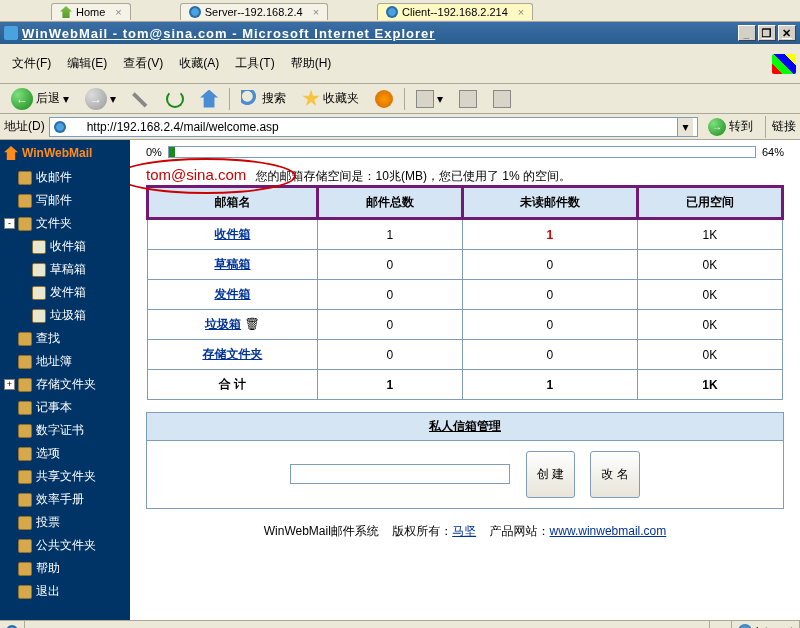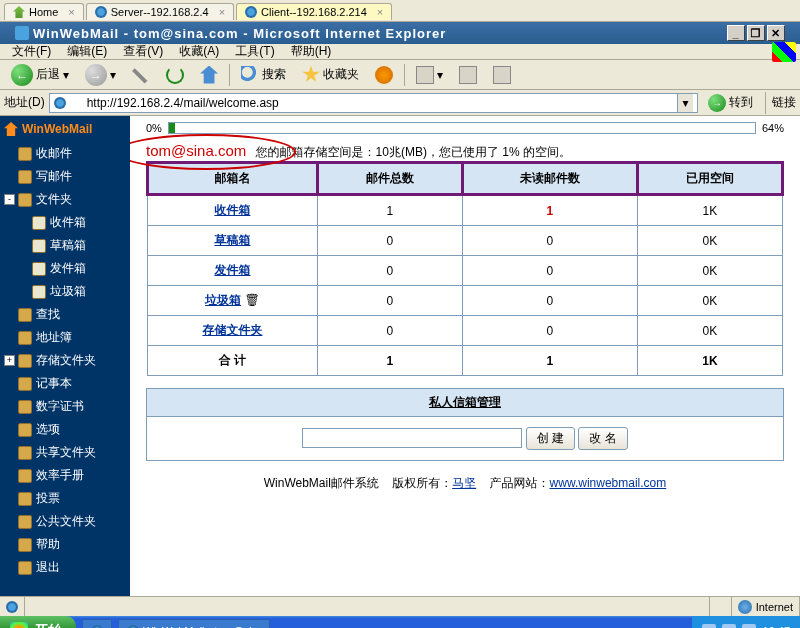--- a/index.html
+++ b/index.html
@@ -1,34 +1,34 @@
 <!DOCTYPE html>
 <html><head>
 <meta charset="utf-8">
 <style>
 *{margin:0;padding:0;box-sizing:border-box;font-family:"Microsoft YaHei",Arial,sans-serif;}
 body{background:#ece9d8;font-size:12px;overflow:hidden;}
 
 
 .top-tabs{background:#ece9d8;height:22px;display:flex;align-items:center;border-bottom:1px solid #aca899;padding:2px 4px 0;}
-.tab{background:#f5f3e8;border:1px solid #aca899;border-bottom:none;padding:2px 8px;margin-right:2px;display:flex;align-items:flex-start;gap:4px;border-radius:3px 3px 0 0;font-size:11px;}
+.tab{background:#f5f3e8;border:1px solid #aca899;border-bottom:none;padding:2px 8px;margin-right:2px;display:flex;align-items:flex-start;gap:4px;border-radius:3px 3px 0 0;font-size:11px;margin-left:47px;}
 .tab.active{background:#fef9c3;}
 .tab .x{color:#888;margin-left:6px;}
 .tab-icon{width:12px;height:12px;display:inline-block;}
 .home-icon{background:linear-gradient(#7bc142,#5a9830);clip-path:polygon(50% 0,100% 45%,80% 45%,80% 100%,20% 100%,20% 45%,0 45%);}
 .ie-icon{background:radial-gradient(circle,#4aa3df 40%,#2a6dab 50%);border-radius:50%;}
 
 
-.ie-title{background:linear-gradient(#3a6ea5,#2a5d8f);color:#fff;height:22px;display:flex;align-items:center;padding:0 15px;font-family:"Courier New",monospace;font-weight:bold;font-size:13px;letter-spacing:1px;}
+.ie-title{background:linear-gradient(#3a6ea5,#2a5d8f);color:#fff;height:22px;display:flex;align-items:center;padding:0 4px;font-family:"Courier New",monospace;font-weight:bold;font-size:13px;letter-spacing:1px;text-decoration:underline;}
 .ie-title .sp{flex:1;}
 .ie-title .winbtn{width:18px;height:16px;background:#d4d0c8;border:1px solid #fff;border-right-color:#404040;border-bottom-color:#404040;margin-left:2px;display:flex;align-items:center;justify-content:center;color:#000;font-family:Arial;font-size:11px;font-weight:bold;}
 .ie-title-icon{width:14px;height:14px;background:#4aa3df;border-radius:2px;margin-right:4px;}
 
 
-.menubar{background:#ece9d8;height:16px;display:flex;align-items:center;padding:0 4px;border-bottom:1px solid #aca899;}
+.menubar{background:#ece9d8;height:40px;display:flex;align-items:center;padding:0 4px;border-bottom:1px solid #aca899;}
 .menubar .mi{padding:2px 8px;font-size:12px;}
 .menubar .flag{margin-left:auto;width:24px;height:20px;background:linear-gradient(45deg,#f00 25%,#0f0 25% 50%,#00f 50% 75%,#ff0 75%);border-radius:2px;}
 
 
 .toolbar{background:#ece9d8;height:30px;display:flex;align-items:center;padding:0 4px;border-bottom:1px solid #aca899;gap:2px;}
 .tbtn{display:flex;align-items:center;gap:3px;padding:2px 6px;border:1px solid transparent;border-radius:3px;}
 .circ{width:22px;height:22px;border-radius:50%;display:flex;align-items:center;justify-content:center;color:#fff;font-weight:bold;}
 .back-circ{background:radial-gradient(circle at 30% 30%,#7de07d,#1a8a1a);}
 .fwd-circ{background:radial-gradient(circle at 30% 30%,#ddd,#999);}
 .tico{width:18px;height:18px;display:inline-block;}
@@ -70,21 +70,21 @@
 table.mailbox th{background:#d6e5f3;border:3px solid #701a75;padding:6px 4px;font-weight:bold;}
 table.mailbox td{border:1px solid #7f9db9;padding:6px 4px;text-align:center;}
 table.mailbox td:first-child{text-align:center;}
 table.mailbox a{color:#003399;text-decoration:underline;font-weight:bold;}
 .red-num{color:#c00;font-weight:bold;}
 
 .private-box{margin-top:12px;border:1px solid #7f9db9;}
 .private-head{background:#d6e5f3;border-bottom:1px solid #7f9db9;text-align:center;padding:5px;font-weight:bold;text-decoration:underline;}
 .private-body{padding:10px;text-align:center;}
 .private-body input[type=text]{width:220px;height:20px;border:1px solid #7f9db9;}
-.xp-btn{background:linear-gradient(#fff,#e8e4d8);border:1px solid #7f9db9;border-radius:3px;padding:2px 10px;font-size:12px;margin-left:0;}
+.xp-btn{background:linear-gradient(#fff,#e8e4d8);border:1px solid #7f9db9;border-radius:3px;padding:14px 10px;font-size:12px;margin-left:12px;}
 
 .footer-links{margin-top:14px;text-align:center;font-size:12px;}
 .footer-links a{color:#003399;text-decoration:underline;}
 
 
 .statusbar{background:#ece9d8;height:20px;border-top:1px solid #aca899;display:flex;align-items:center;font-size:11px;}
 .statusbar .seg{border-right:1px solid #aca899;height:100%;display:flex;align-items:center;padding:0 6px;}
 .statusbar .fill{flex:1;}
 .globe{width:14px;height:14px;background:radial-gradient(circle,#6ab0e8,#2a6dab);border-radius:50%;margin-right:4px;}
 

